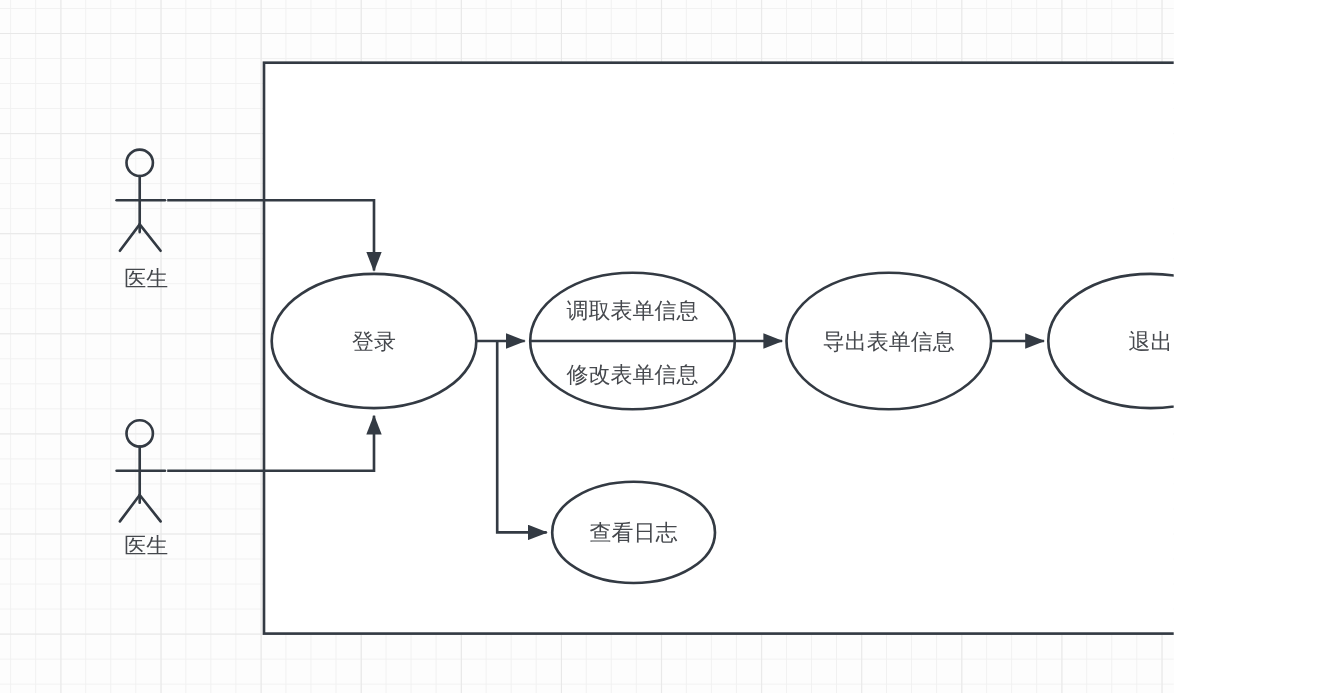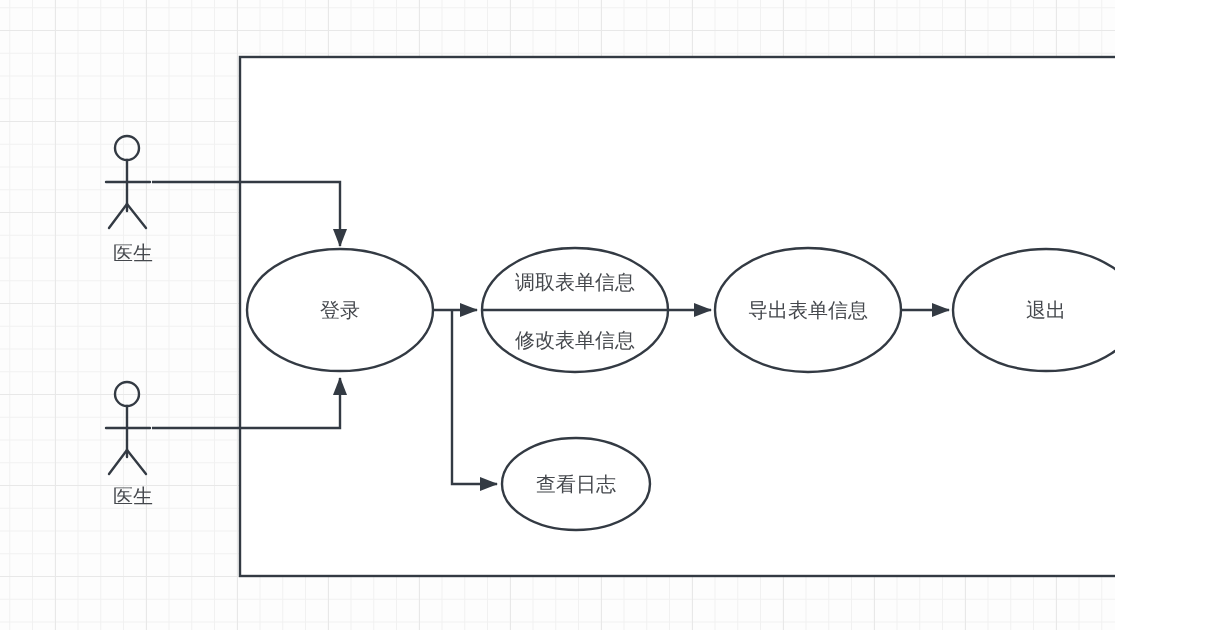--- a/index.html
+++ b/index.html
@@ -14,21 +14,20 @@
     overflow: hidden;
     background-color: #fdfdfd;
     
     background-image:
       linear-gradient(to right, #e8e8e8 1px, transparent 1px),
       linear-gradient(to bottom, #e8e8e8 1px, transparent 1px),
       linear-gradient(to right, #f1f1f1 1px, transparent 1px),
       linear-gradient(to bottom, #f1f1f1 1px, transparent 1px);
     background-size: 91px 91px, 91px 91px, 22.75px 22.75px, 22.75px 22.75px;
     background-position: 55px 0, 0 30px, 9.25px 0, 0 7.25px;
-    padding-left: 48px;
   }
   svg.diagram {
     position: absolute;
     left: 0;
     top: 0;
   }
   .shape {
     fill: #ffffff;
     stroke: #333a43;
     stroke-width: 2.4;

